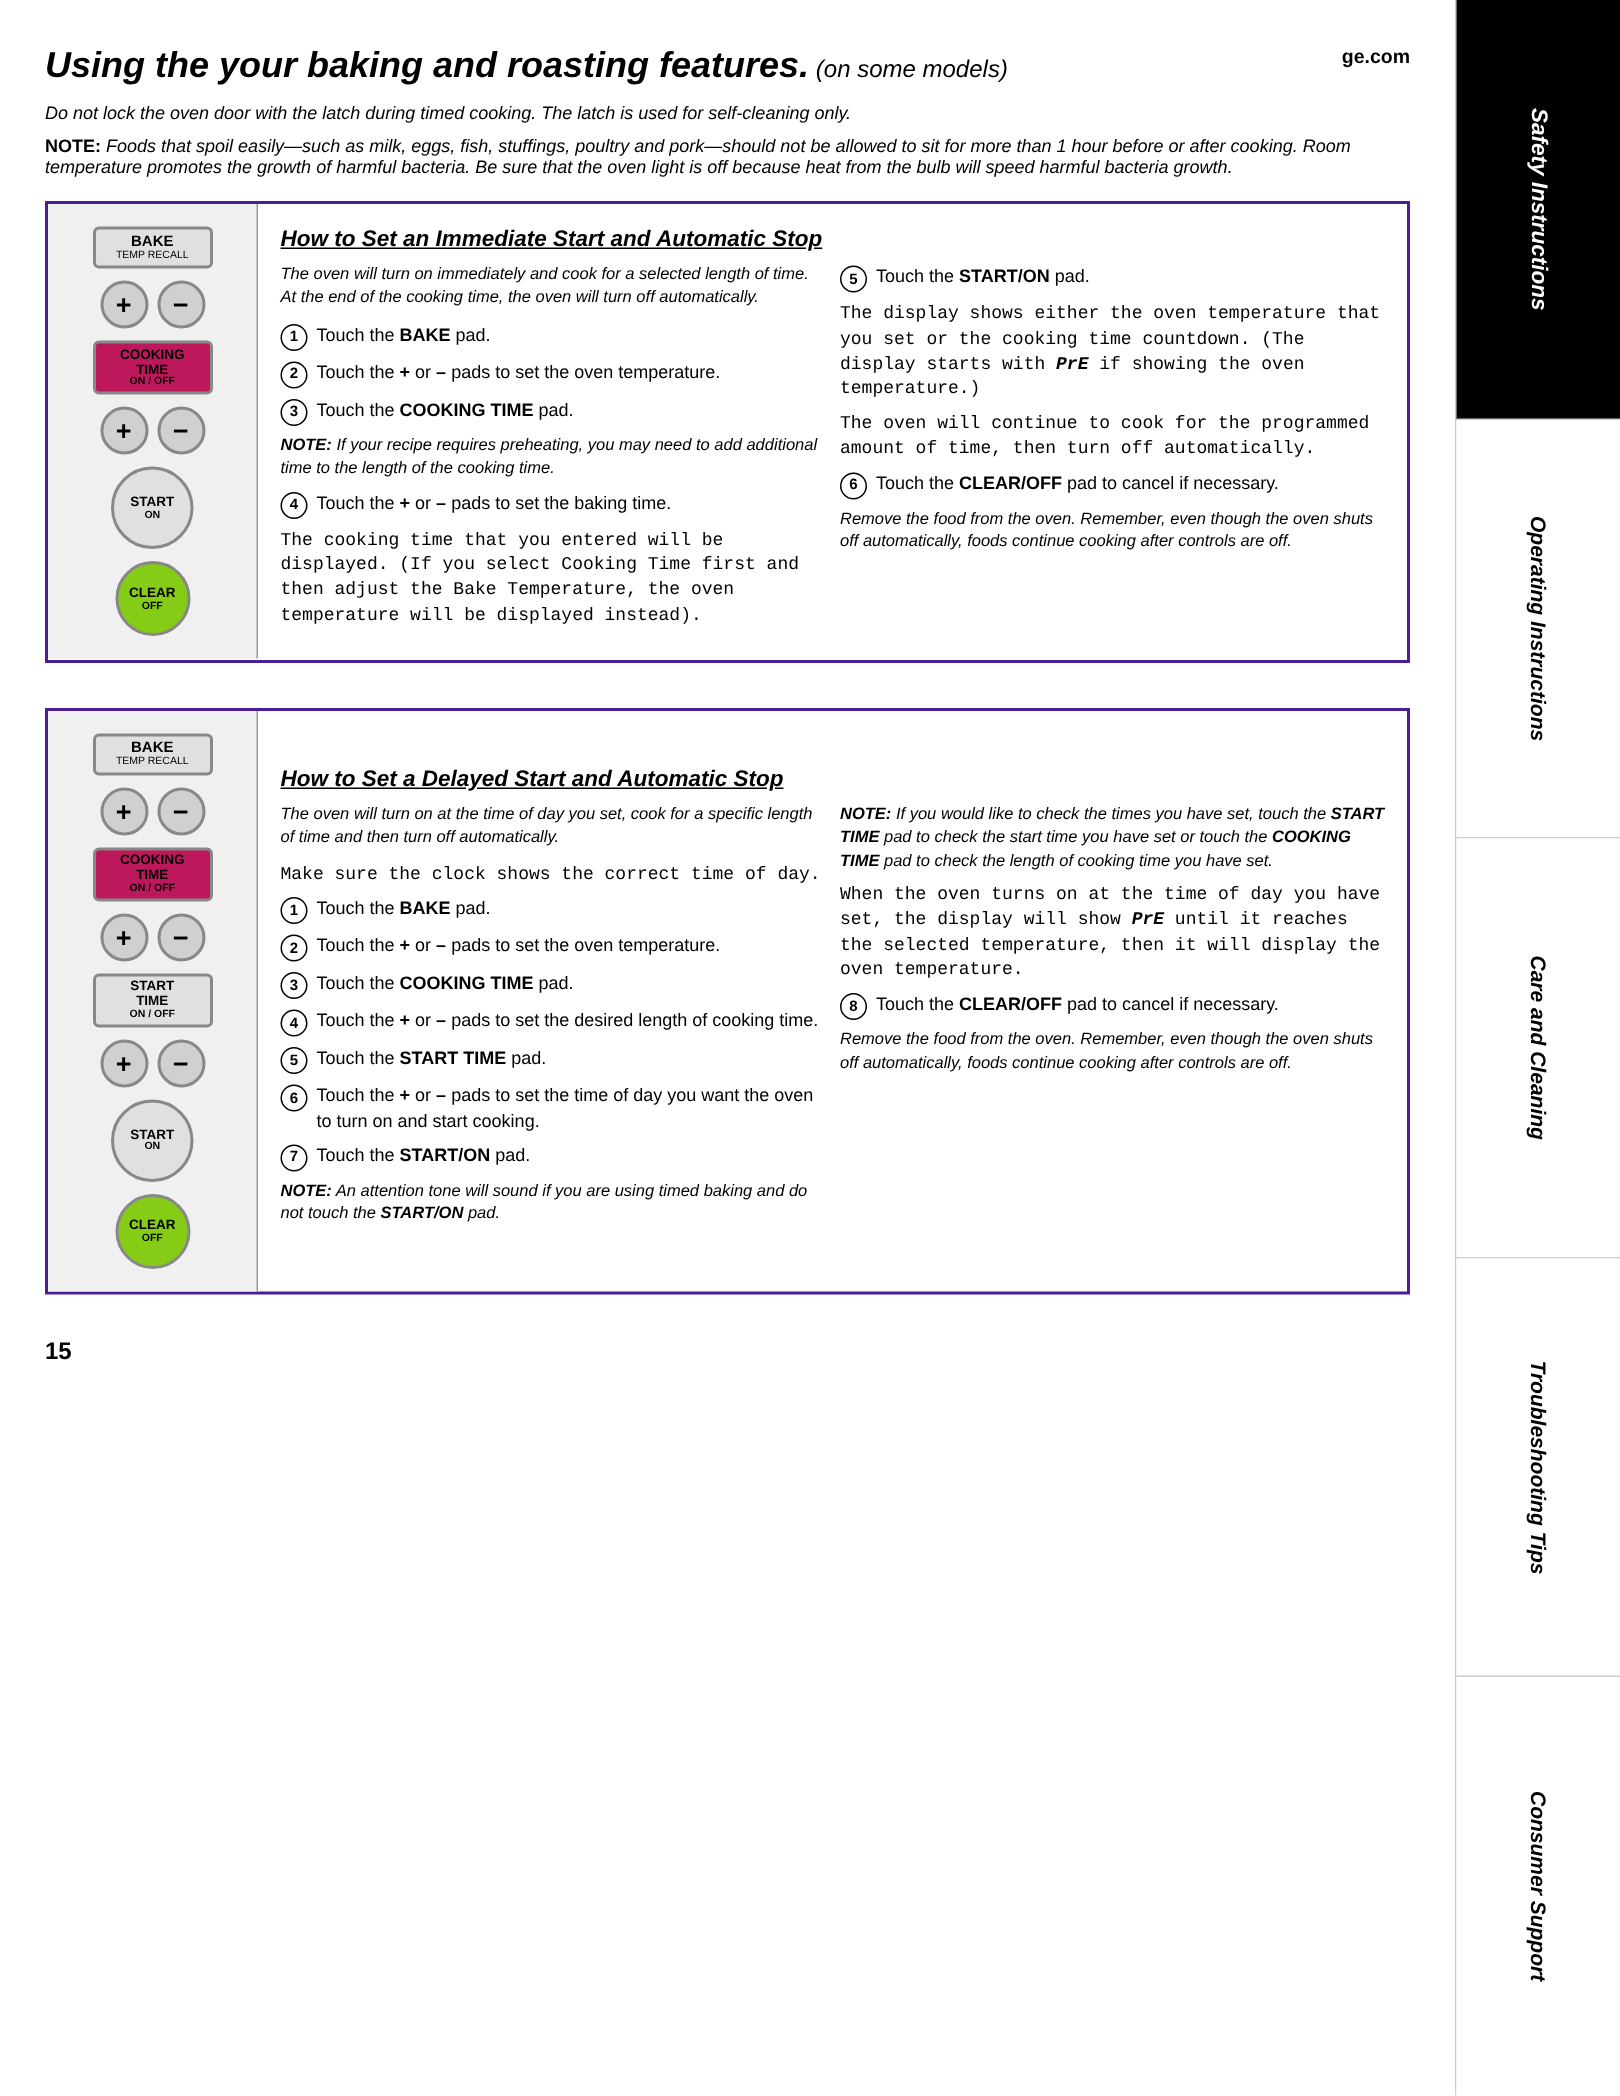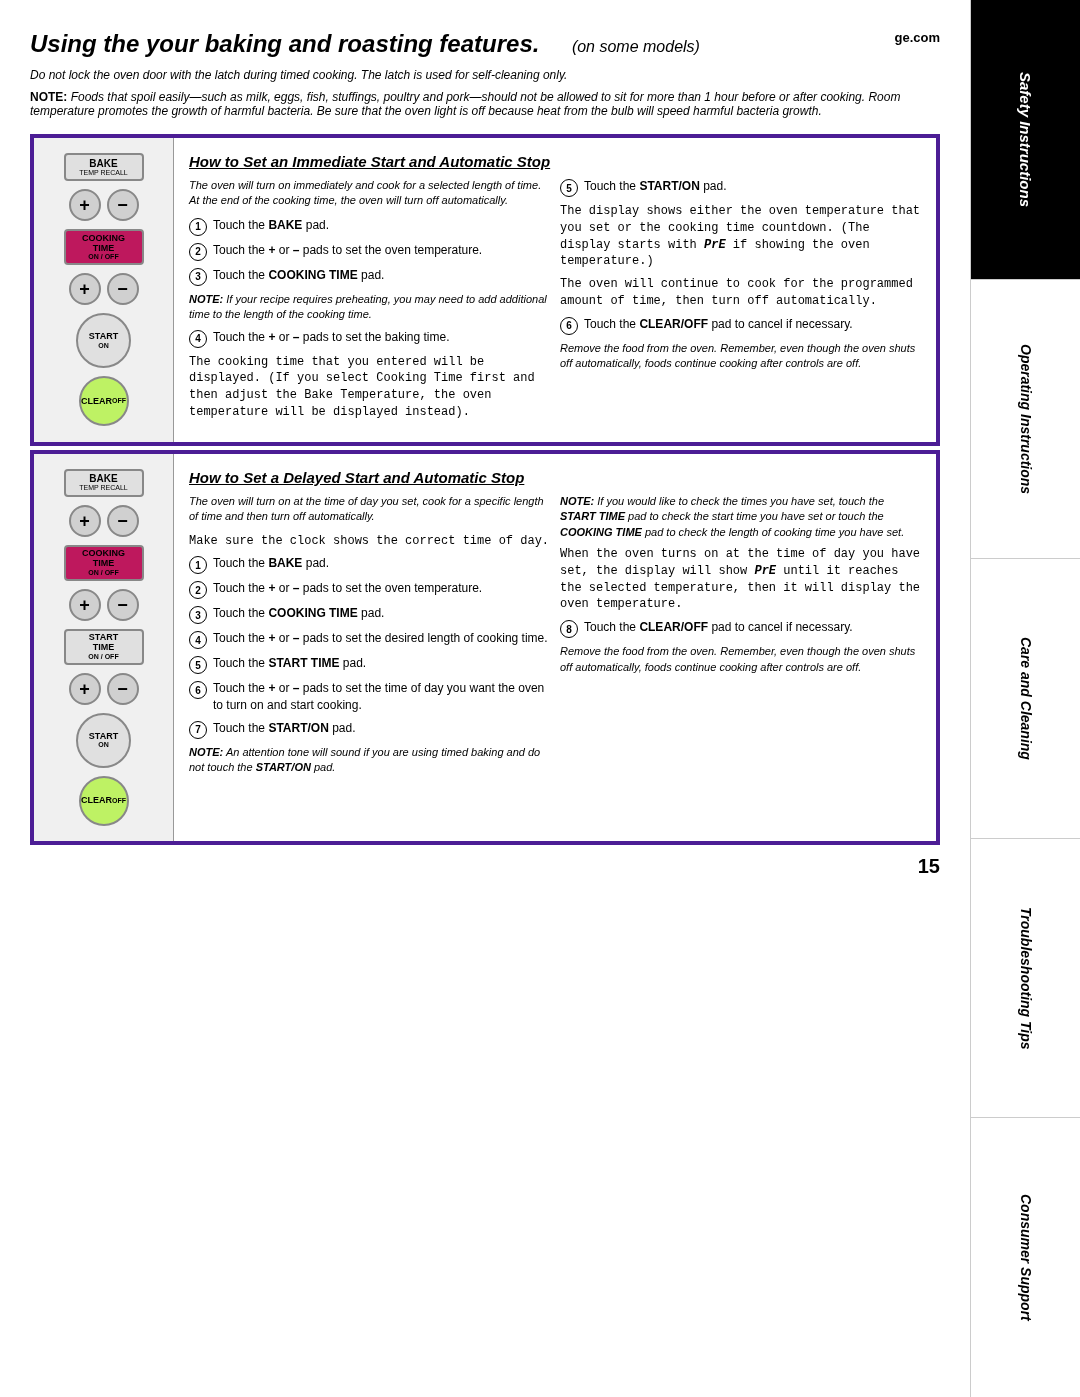--- a/index.html
+++ b/index.html
@@ -114,23 +114,24 @@
       font-size: 12px;
       margin-bottom: 16px;
     }
 
     .note-text strong {
       font-style: normal;
     }
 
     
     .section-panel {
-      border: 4px solid #4c1d95;
-      margin-bottom: 4px;
-      display: flex;
+      border: 2px solid #4c1d95;
+      margin-bottom: 30px;
+      display: flex;
+      align-items: center;
     }
 
     .panel-left {
       width: 140px;
       min-width: 140px;
       background: #f0f0f0;
       display: flex;
       flex-direction: column;
       align-items: center;
       justify-content: center;
@@ -208,27 +209,27 @@
       flex-direction: column;
       align-items: center;
       justify-content: center;
       font-size: 9px;
       font-weight: bold;
       text-align: center;
       line-height: 1.2;
     }
 
     .clear-button {
-      background: #bef264;
+      background: #84cc16;
       border: 2px solid #888;
       border-radius: 50%;
       width: 50px;
       height: 50px;
       display: flex;
-      flex-direction: row;
+      flex-direction: column;
       align-items: center;
       justify-content: center;
       font-size: 9px;
       font-weight: bold;
       text-align: center;
       line-height: 1.2;
     }
 
     
     .section-heading {
@@ -292,22 +293,22 @@
 
     .note-inline {
       font-style: italic;
       font-size: 11px;
       margin-bottom: 6px;
       line-height: 1.4;
     }
 
     
     .page-number {
-      text-align: right;
-      font-size: 20px;
+      text-align: left;
+      font-size: 16px;
       margin-top: 10px;
       font-weight: bold;
     }
 
     .cooking-time-btn {
       background: #be185d;
       border: 2px solid #888;
       border-radius: 4px;
       width: 80px;
       height: 36px;
@@ -339,21 +340,21 @@
   </style>
 </head>
 <body>
 
 <div class="page-wrapper">
   <div class="main-content">
 
     <div class="page-header">
       <div>
         <span style="font-size:24px;font-weight:bold;font-style:italic;">Using the your baking and roasting features.</span>
-        <span style="font-size:16px;font-style:italic;font-weight:normal;margin-left:28px;">(on some models)</span>
+        <span style="font-size:16px;font-style:italic;font-weight:normal;">(on some models)</span>
       </div>
       <div class="ge-logo">ge.com</div>
     </div>
 
     <div class="warning-text">Do not lock the oven door with the latch during timed cooking. The latch is used for self-cleaning only.</div>
 
     <div class="note-text">
       <strong>NOTE:</strong>
       <span>Foods that spoil easily—such as milk, eggs, fish, stuffings, poultry and pork—should not be allowed to sit for more than 1 hour before or after cooking. Room temperature promotes the growth of harmful bacteria. Be sure that the oven light is off because heat from the bulb will speed harmful bacteria growth.</span>
     </div>

